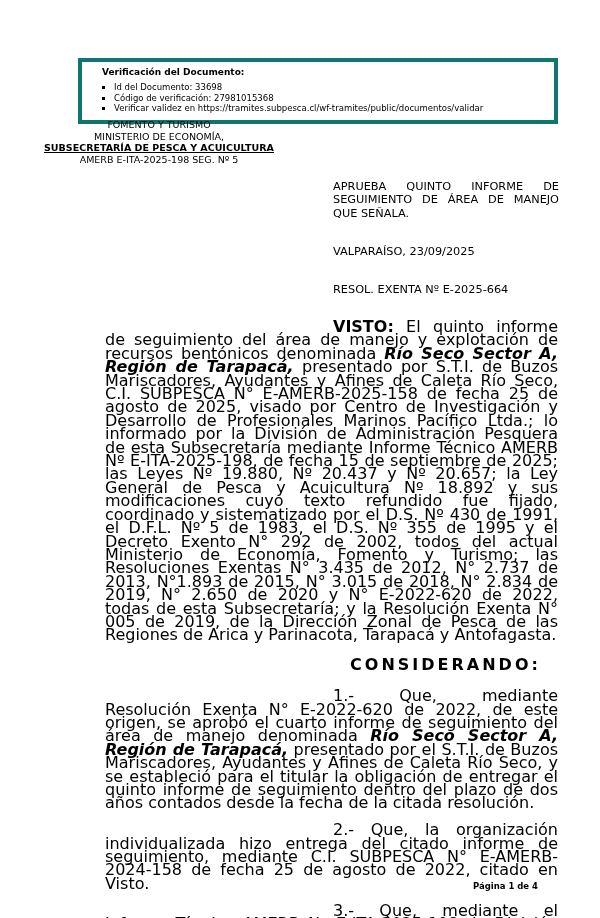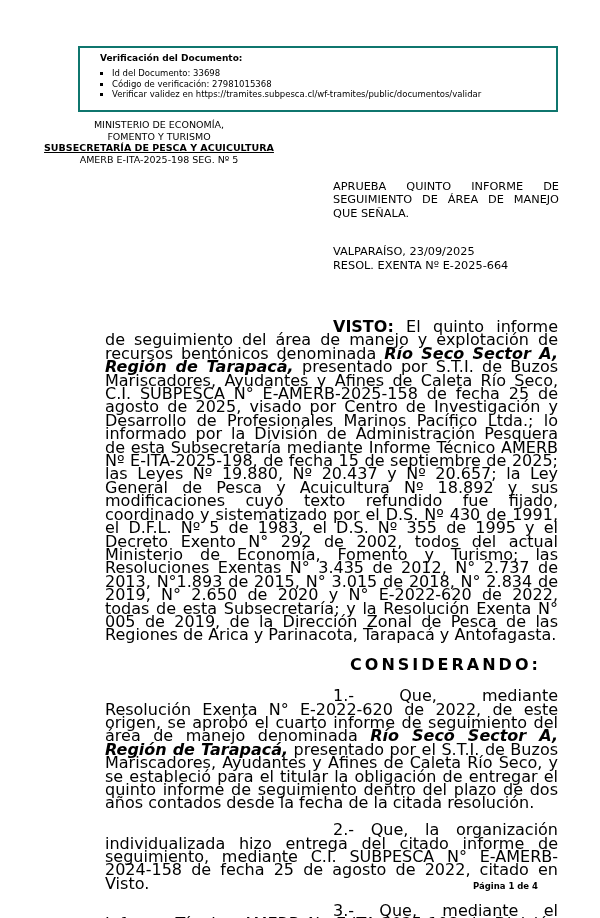--- a/index.html
+++ b/index.html
@@ -4,42 +4,42 @@
 <style>
   html,body { margin:0; padding:0; background:#ffffff; }
   .page {
     position:relative; width:600px; height:918px; background:#ffffff;
     color:#000; font-family:"DejaVu Sans","Liberation Sans",sans-serif;
     overflow:hidden;
   }
 
   
   .verify-box {
-    position:absolute; left:78px; top:46px; width:480px; height:66px;
-    border:2px solid #0f766e; box-sizing:border-box;
+    position:absolute; left:78px; top:58px; width:480px; height:66px;
+    border:4px solid #0f766e; box-sizing:border-box;
   }
   .vb-title { font-size:9px; font-weight:bold; margin:5px 0 0 20px; }
   .vb-list  { margin:5px 0 4px; padding:0 0 0 32px; font-size:8.5px; line-height:10.5px; }
   .vb-list li { list-style-type:square; }
 
   
   .letterhead {
     position:absolute; left:33px; top:119px; width:252px;
     text-align:center; font-size:9.5px; line-height:11.5px;
   }
   .lh-bold { font-weight:bold; text-decoration:underline; }
 
   
   .header-right {
     position:absolute; left:333px; top:180px; width:226px;
     font-size:11.3px; line-height:13.4px;
   }
   .subject    { text-align:justify; }
   .place-date { margin-top:25px; }
-  .resol      { }
+  .resol      { margin-top:24px; }
 
   
   .doc-body {
     position:absolute; left:105px; top:320px; width:453px;
     font-size:16px; line-height:13.4px; text-align:justify;
   }
   .doc-body p { margin:0 0 13.4px; text-indent:228px; }
   .b  { font-weight:bold; }
   .bi { font-weight:bold; font-style:italic; }
   .doc-body .heading {
@@ -60,22 +60,22 @@
   <div class="verify-box">
     <div class="vb-title">Verificación del Documento:</div>
     <ul class="vb-list">
       <li>Id del Documento: 33698</li>
       <li>Código de verificación: 27981015368</li>
       <li>Verificar validez en https://tramites.subpesca.cl/wf-tramites/public/documentos/validar</li>
     </ul>
   </div>
 
   <div class="letterhead">
+    <div>FOMENTO Y TURISMO</div>
     <div>MINISTERIO DE ECONOMÍA,</div>
-    <div>FOMENTO Y TURISMO</div>
     <div class="lh-bold">SUBSECRETARÍA DE PESCA Y ACUICULTURA</div>
     <div>AMERB E-ITA-2025-198 SEG. Nº 5</div>
   </div>
 
   <div class="header-right">
     <div class="subject">APRUEBA QUINTO INFORME DE SEGUIMIENTO DE ÁREA DE MANEJO QUE SEÑALA.</div>
     <div class="place-date">VALPARAÍSO, 23/09/2025</div>
     <div class="resol">RESOL. EXENTA Nº E-2025-664</div>
   </div>
 

